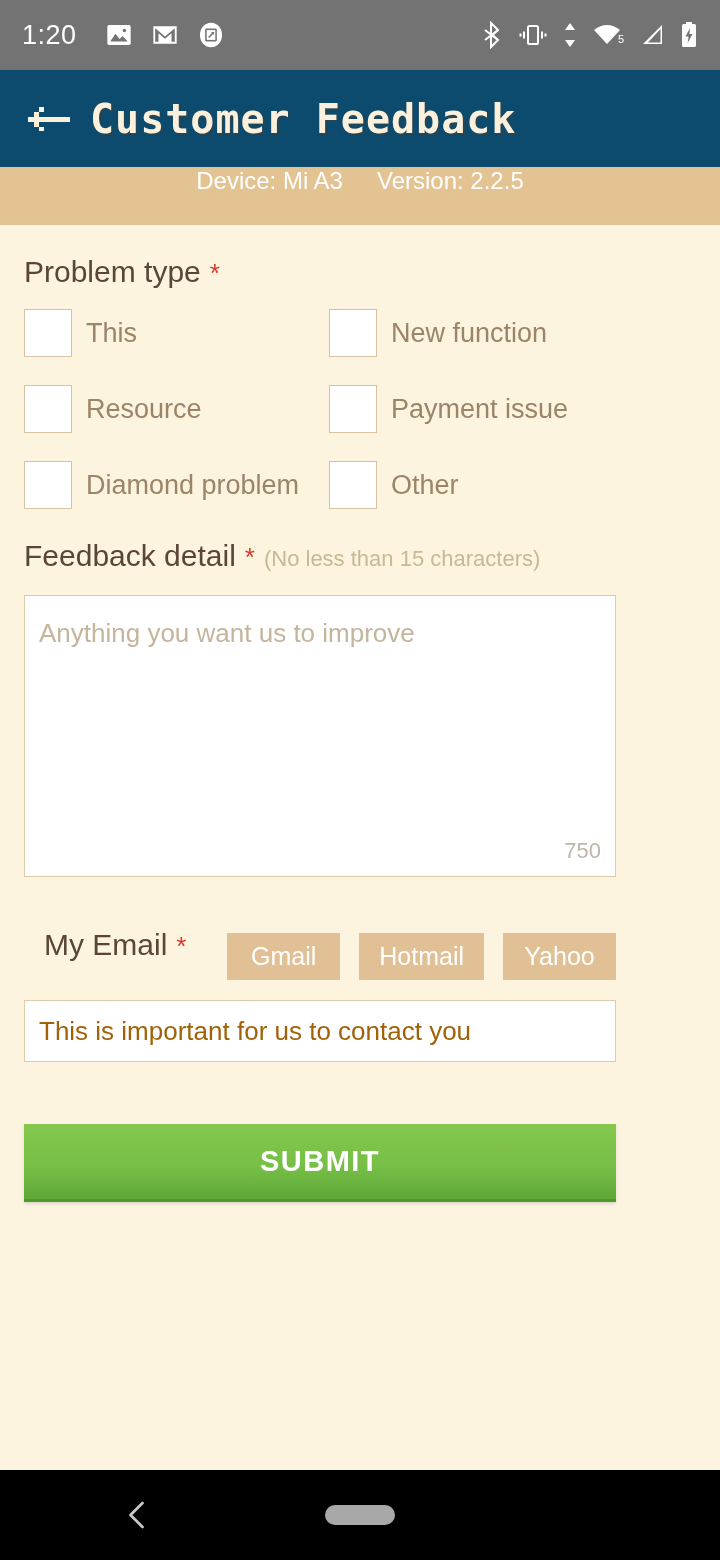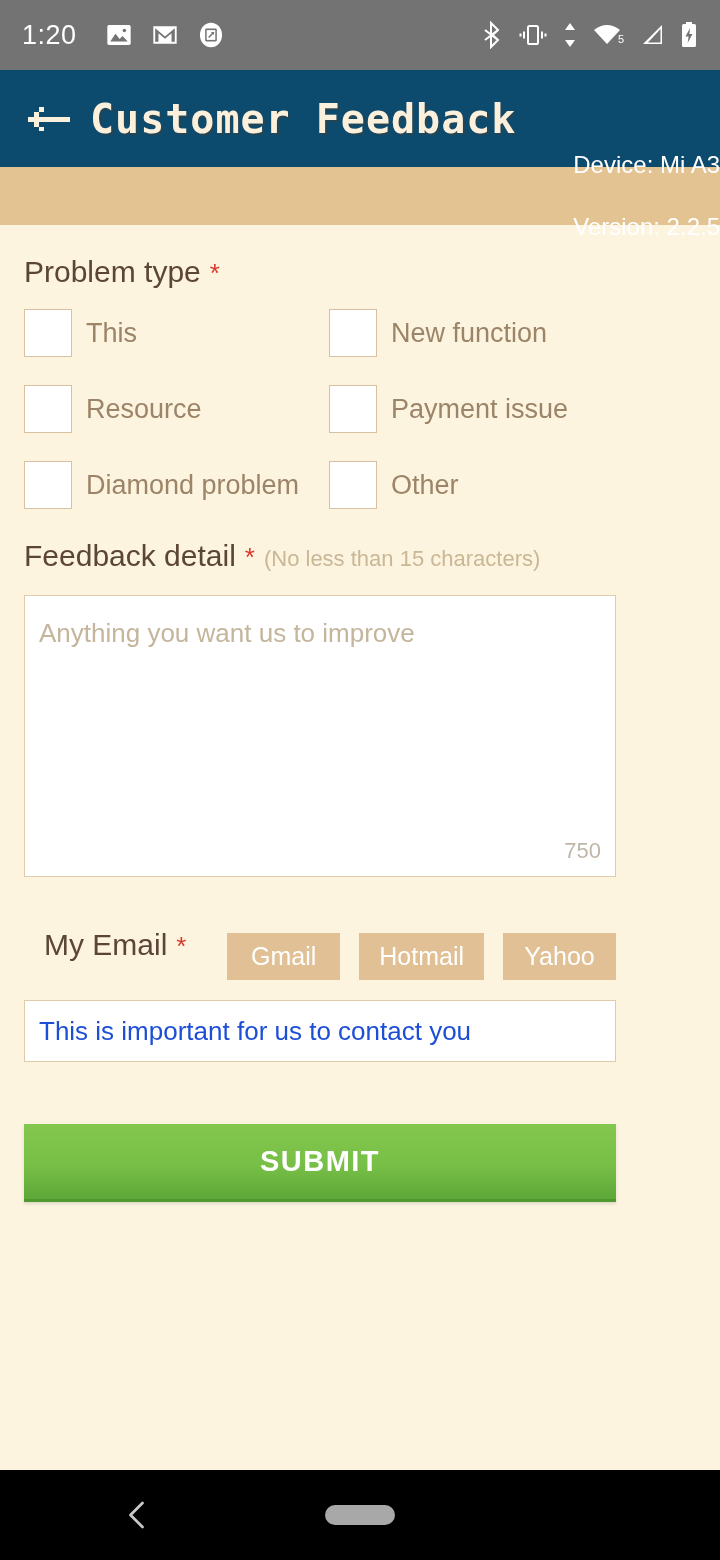--- a/index.html
+++ b/index.html
@@ -34,23 +34,22 @@
     font-family:"DejaVu Sans Mono", monospace;
     font-size:40px; font-weight:bold;
     color:#FBF0DC; letter-spacing:1px;
     text-shadow:2px 2px 0 rgba(90,60,35,0.35);
   }
 
   
   .devband {
     position:absolute; top:167px; left:0; width:720px; height:58px;
     background:#E3C392; color:#FFFFFF;
-    display:flex; align-items:flex-end; justify-content:center; gap:34px;
+    display:flex; align-items:flex-start; justify-content:center; gap:34px;
     font-size:24px;
-    flex-direction:column;
   }
 
   
   .content { position:absolute; top:225px; left:0; width:640px; padding:0 24px; }
 
   .section-head {
     display:flex; align-items:baseline; gap:9px;
     color:#5B4536; font-size:30px; margin-top:30px;
   }
   .req { color:#D9392B; font-size:26px; }
@@ -93,21 +92,21 @@
     background:#E0C094; color:#FFFFFF;
     font-size:25px; padding:9px 20px; min-width:113px;
     text-align:center; border:none; cursor:pointer;
     font-family:"Liberation Sans", sans-serif;
   }
   .email-input {
     margin-top:20px; height:62px;
     background:#FFFFFF; border:1px solid #DECCA9;
     display:flex; align-items:center; padding-left:14px;
   }
-  .email-ph { color:#1d4ed8; font-size:26px; }
+  .email-ph { color:#a16207; font-size:26px; }
 
   
   .submit-btn {
     display:block; width:100%; margin-top:62px; height:78px;
     background:linear-gradient(180deg,#84C74F 0%, #77BF46 55%, #5EA839 100%);
     border:none; border-bottom:3px solid #4E9A2F;
     color:#FFFFFF; font-size:29px; font-weight:bold; letter-spacing:1.5px;
     cursor:pointer; font-family:"Liberation Sans", sans-serif;
     box-shadow:0 2px 3px rgba(0,0,0,0.12);
   }

